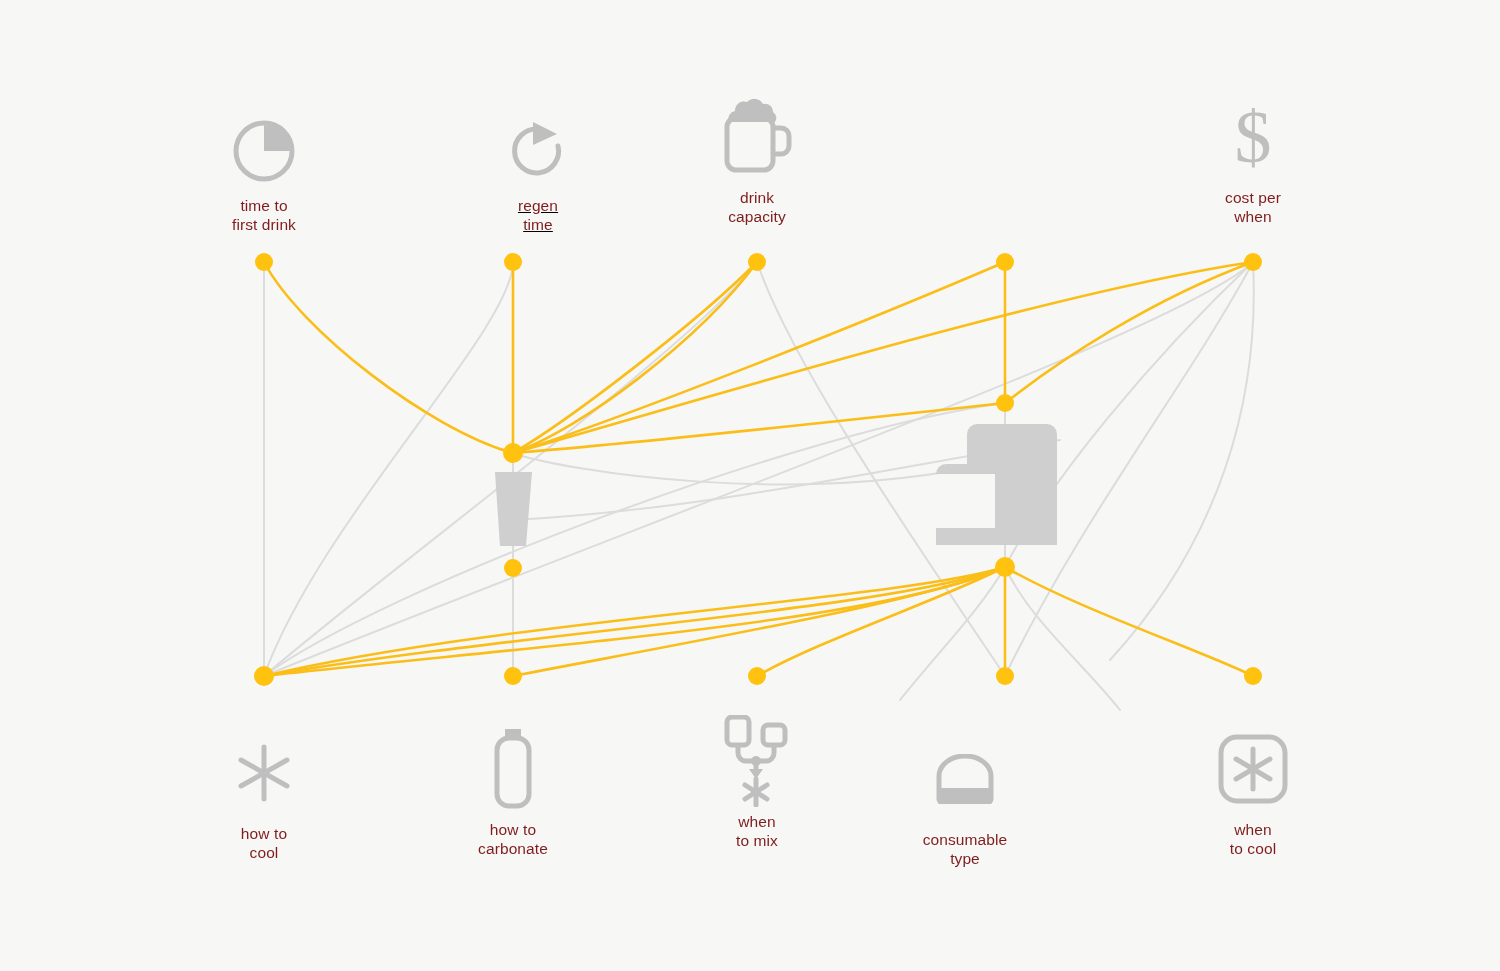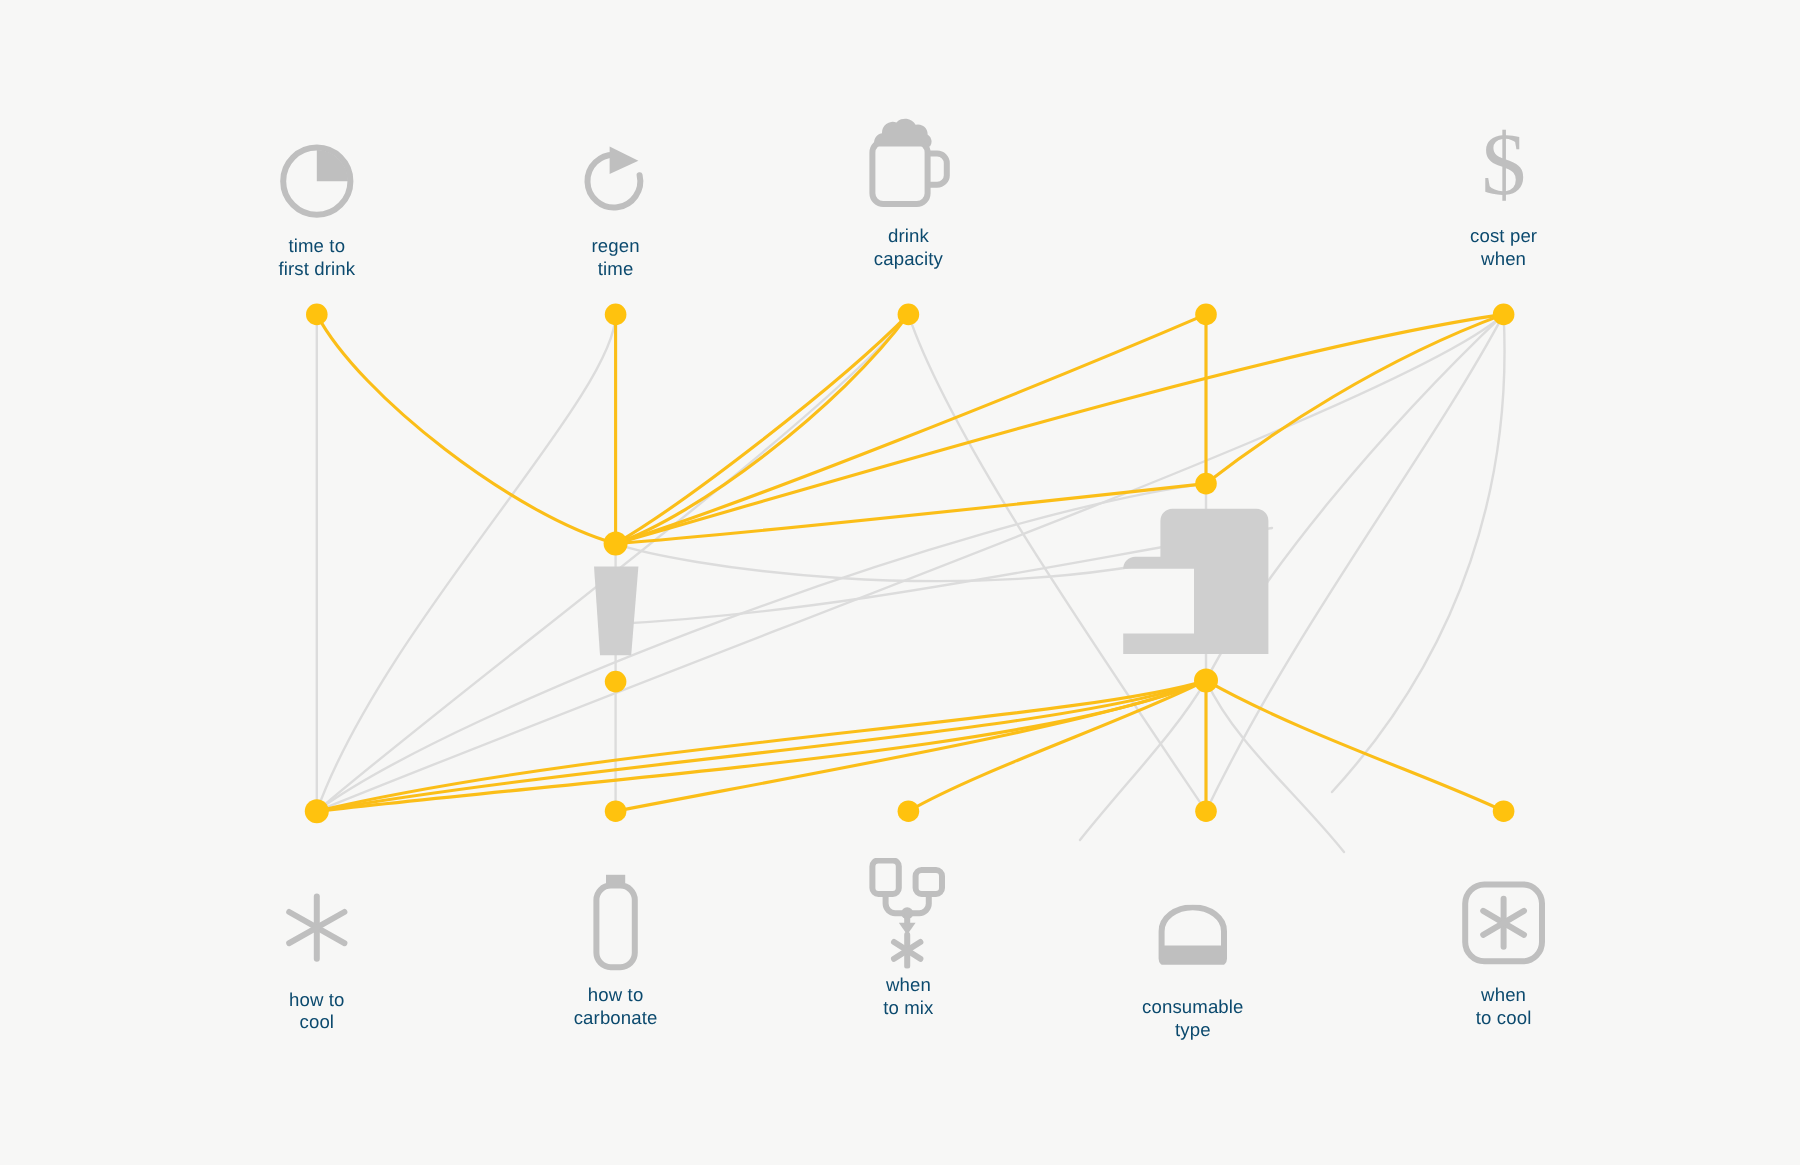--- a/index.html
+++ b/index.html
@@ -35,21 +35,21 @@
     width: 200px;
     height: 76px;
     display: flex;
     align-items: flex-end;
     justify-content: center;
   }
   .node-label {
     margin-top: 12px;
     font-size: 15.5px;
     line-height: 19px;
-    color: #0c4a6e;
+    color: #7f1d1d;
     letter-spacing: 0.1px;
     white-space: pre-line;
   }
   .bottom-group .node-icon {
     align-items: center;
     height: 86px;
   }
   .bottom-group .node-label {
     margin-top: 8px;
   }
@@ -124,21 +124,21 @@
     <div class="node-icon">
       <svg width="66" height="66" viewBox="0 0 66 66">
         <circle cx="33" cy="33" r="28" fill="none" stroke="#BFBFBF" stroke-width="5"></circle>
         <path d="M33,33 L33,7 A26,26 0 0 1 59,33 Z" fill="#BFBFBF"></path>
       </svg>
     </div>
     <div class="node-label">time to
 first drink</div>
   </div>
 
-  <div class="node-group" style="left:513px; top:108px;">
+  <div class="node-group" style="left:538px; top:108px;text-decoration:underline;">
     <div class="node-icon">
       <svg width="66" height="66" viewBox="0 0 66 66">
         <path d="M53,28 A22,22 0 1 1 33,11" fill="none" stroke="#BFBFBF" stroke-width="5" stroke-linecap="round"></path>
         <path d="M28,4 L52,16 L28,27 Z" fill="#BFBFBF"></path>
       </svg>
     </div>
     <div class="node-label">regen
 time</div>
   </div>
 
@@ -204,21 +204,21 @@
           <line x1="37" y1="64" x2="37" y2="90"></line>
           <line x1="26" y1="70" x2="48" y2="84"></line>
           <line x1="48" y1="70" x2="26" y2="84"></line>
         </g>
       </svg>
     </div>
     <div class="node-label">when
 to mix</div>
   </div>
 
-  <div class="node-group bottom-group" style="left:994px; top:736px;">
+  <div class="node-group bottom-group" style="left:965px; top:736px;">
     <div class="node-icon">
       <svg width="62" height="50" viewBox="0 0 62 50">
         <path d="M5,45 L5,22 a26,20 0 0 1 52,0 L57,45 a4,4 0 0 1 -4,4 L9,49 a4,4 0 0 1 -4,-4 Z" fill="none" stroke="#BFBFBF" stroke-width="5"></path>
         <path d="M5,34 L57,34 L57,45 a4,4 0 0 1 -4,4 L9,49 a4,4 0 0 1 -4,-4 Z" fill="#BFBFBF"></path>
       </svg>
     </div>
     <div class="node-label">consumable
 type</div>
   </div>
 

